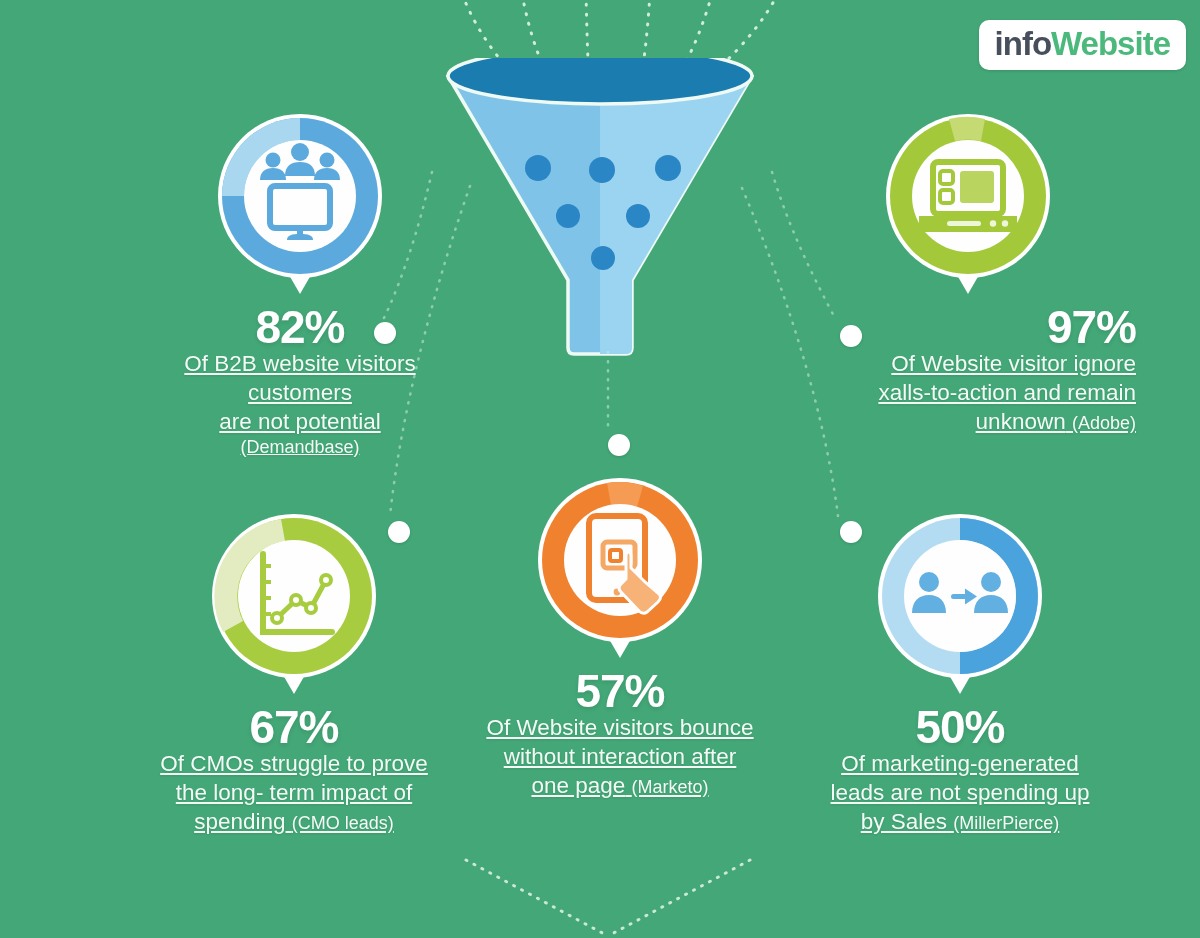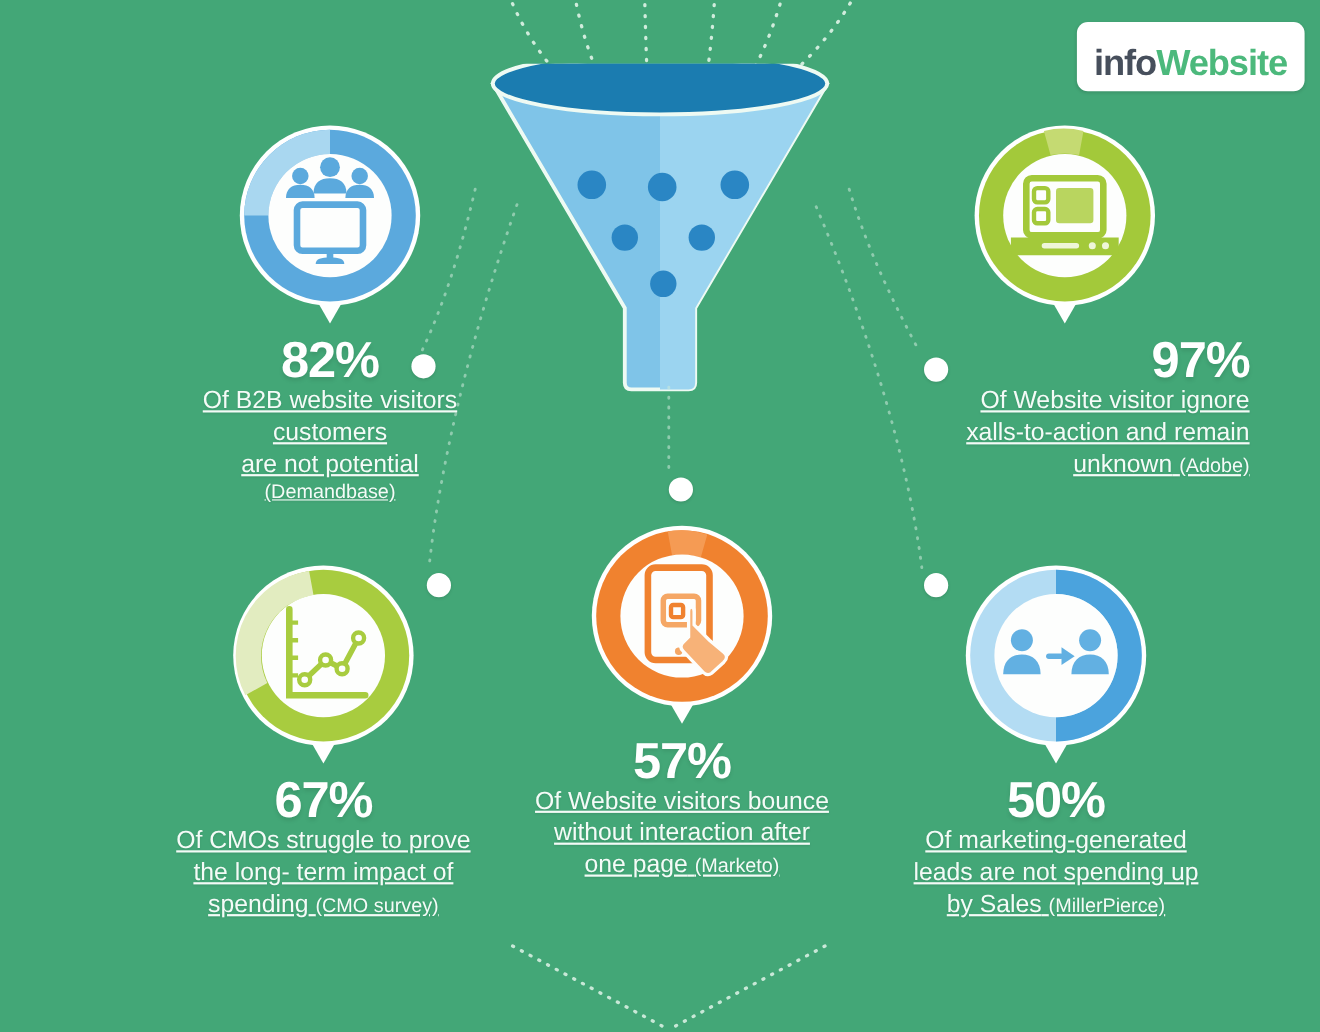--- a/index.html
+++ b/index.html
@@ -17,21 +17,21 @@
     position:relative;
     width:1200px; height:938px;
     background:#43a777;
   }
 
   
   .logo-badge {
     position:absolute; top:20px; right:14px;
     background:#ffffff;
     border-radius:10px;
-    padding:18px 16px 7px 16px;
+    padding:5px 16px 7px 16px;
     box-shadow:0 1px 3px rgba(0,0,0,.12);
     display:flex; align-items:center;
     letter-spacing:-1px;
   }
   .logo-info   { color:#474f5c; font-size:33px; font-weight:bold; }
   .logo-cleanse{ color:#4cb97c; font-size:33px; font-weight:bold; }
 
   
   .funnel-wrap { position:absolute; left:440px; top:58px; width:320px; height:300px; }
   .funnel-svg  { display:block; }
@@ -260,21 +260,21 @@
           </g>
         </g>
       </svg>
     </div>
     <div class="pct">67%</div>
     <div class="desc">
       <div>Of CMOs struggle to prove</div>
       <div>the long- term impact of</div>
       <div>
         <span>spending</span>
-        <span class="src">(CMO survey)</span>
+        <span class="src">(CMO leads)</span>
       </div>
     </div>
   </div>
 
   <div class="stat" id="stat-60">
     <div class="badge-wrap">
       <svg class="badge-svg" width="186" height="196" viewBox="0 0 186 196">
         <path d="M78,160 L108,160 L93,186 Z" fill="#ffffff"></path>
         <circle cx="93" cy="88" r="82" fill="#ffffff"></circle>
         <circle cx="93" cy="88" r="78" fill="#f0822f"></circle>

